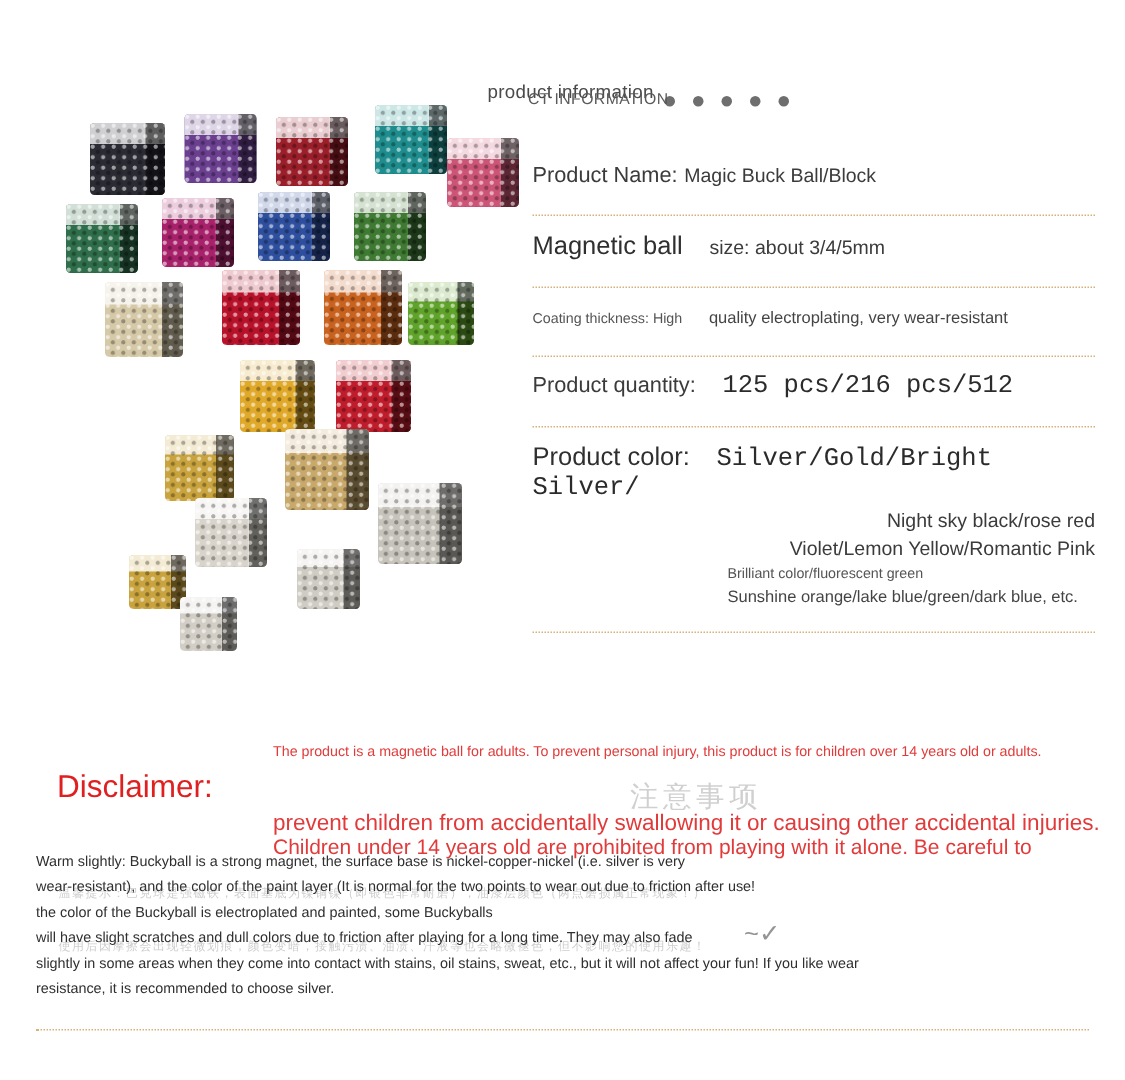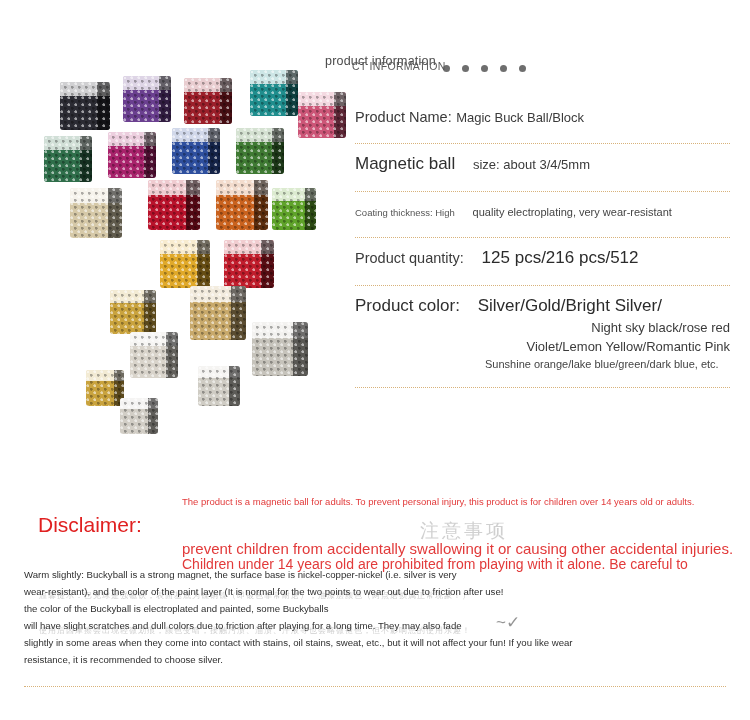--- a/index.html
+++ b/index.html
@@ -111,21 +111,21 @@
     padding-bottom: 9px;
   }
   .dotline {
     border-bottom: 1.5px dotted #d8b27a;
     margin: 8px 0 10px 0;
     height: 0;
   }
   .lbl-md { font-size: 14.5px; color: #3b3b3b; }
   .lbl-lg { font-size: 17px; color: #2f2f2f; }
   .lbl-sm { font-size: 9.5px; color: #555; }
-  .val-lg { font-size: 17px; color: #2b2b2b; }
+  .val-lg { font-size: 17px; color: #2b2b2b; font-family: Liberation Mono, monospace; }
   .val-md { font-size: 13px; color: #3b3b3b; text-align: right; }
   .val-sm { font-size: 11px; color: #444; }
   .val-xs { font-size: 9.5px; color: #555; }
   .mt2 { margin-top: 4px; }
 
   
   .disclaimer-block {
     position: absolute;
     left: 0;
     top: 480px;
@@ -364,20 +364,21 @@
       <span class="val-lg">125 pcs/216 pcs/512</span>
     </div>
     <div class="dotline"></div>
 
     <div class="spec-row">
       <span class="lbl-lg">Product color:</span>
       &nbsp;&nbsp;
       <span class="val-lg">Silver/Gold/Bright Silver/</span>
       <div class="val-md mt2" style="padding-left:130px">Night sky black/rose red</div>
       <div class="val-md mt2" style="padding-left:130px">Violet/Lemon Yellow/Romantic Pink</div>
+      <div class="val-xs mt2" style="padding-left:130px">Brilliant color/fluorescent green</div>
       <div class="val-sm mt2" style="padding-left:130px">Sunshine orange/lake blue/green/dark blue, etc.</div>
     </div>
     <div class="dotline"></div>
   </div>
 
   <div class="disclaimer-block">
     <div class="disclaimer-title">Disclaimer:</div>
     <div class="disclaimer-l1">The product is a magnetic ball for adults. To prevent personal injury, this product is for children over 14 years old or adults.</div>
     <div class="disclaimer-l2">Children under 14 years old are prohibited from playing with it alone. Be careful to</div>
     <div class="disclaimer-l3">prevent children from accidentally swallowing it or causing other accidental injuries.</div>

